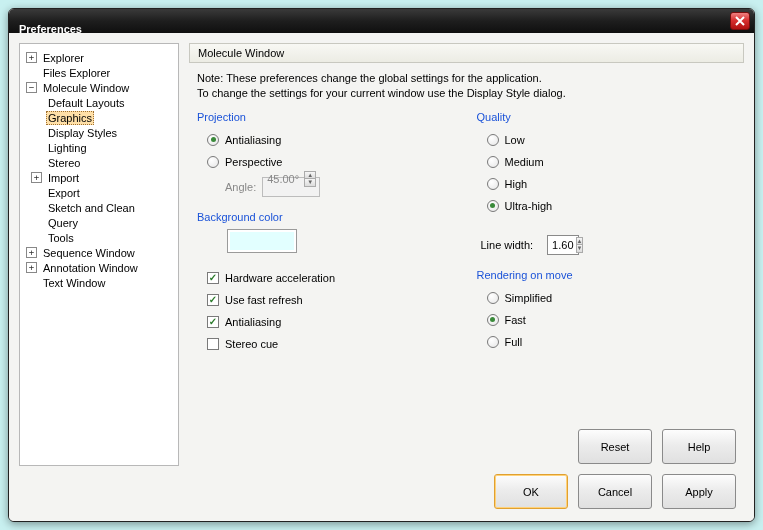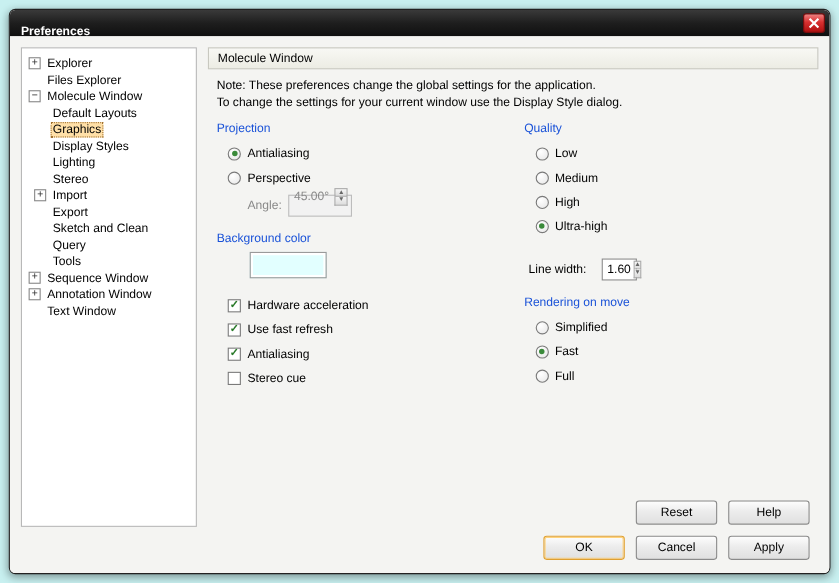--- a/index.html
+++ b/index.html
@@ -219,21 +219,21 @@
     padding: 6px 8px 2px 0;
   }
   .bottom-btns {
     display: flex;
     justify-content: flex-end;
     gap: 10px;
     padding: 8px 18px 12px 0;
   }
   .btn-std {
     min-width: 74px;
-    height: 22px;
+    height: 35px;
     border: 1px solid #8a8a8a;
     background: linear-gradient(to bottom, #fdfdfd 0%, #ececec 45%, #e0e0e0 100%);
     border-radius: 3px;
     display: inline-flex;
     align-items: center; justify-content: center;
     font-size: 11px;
     cursor: pointer;
     padding: 0 12px;
   }
   .btn-default {

